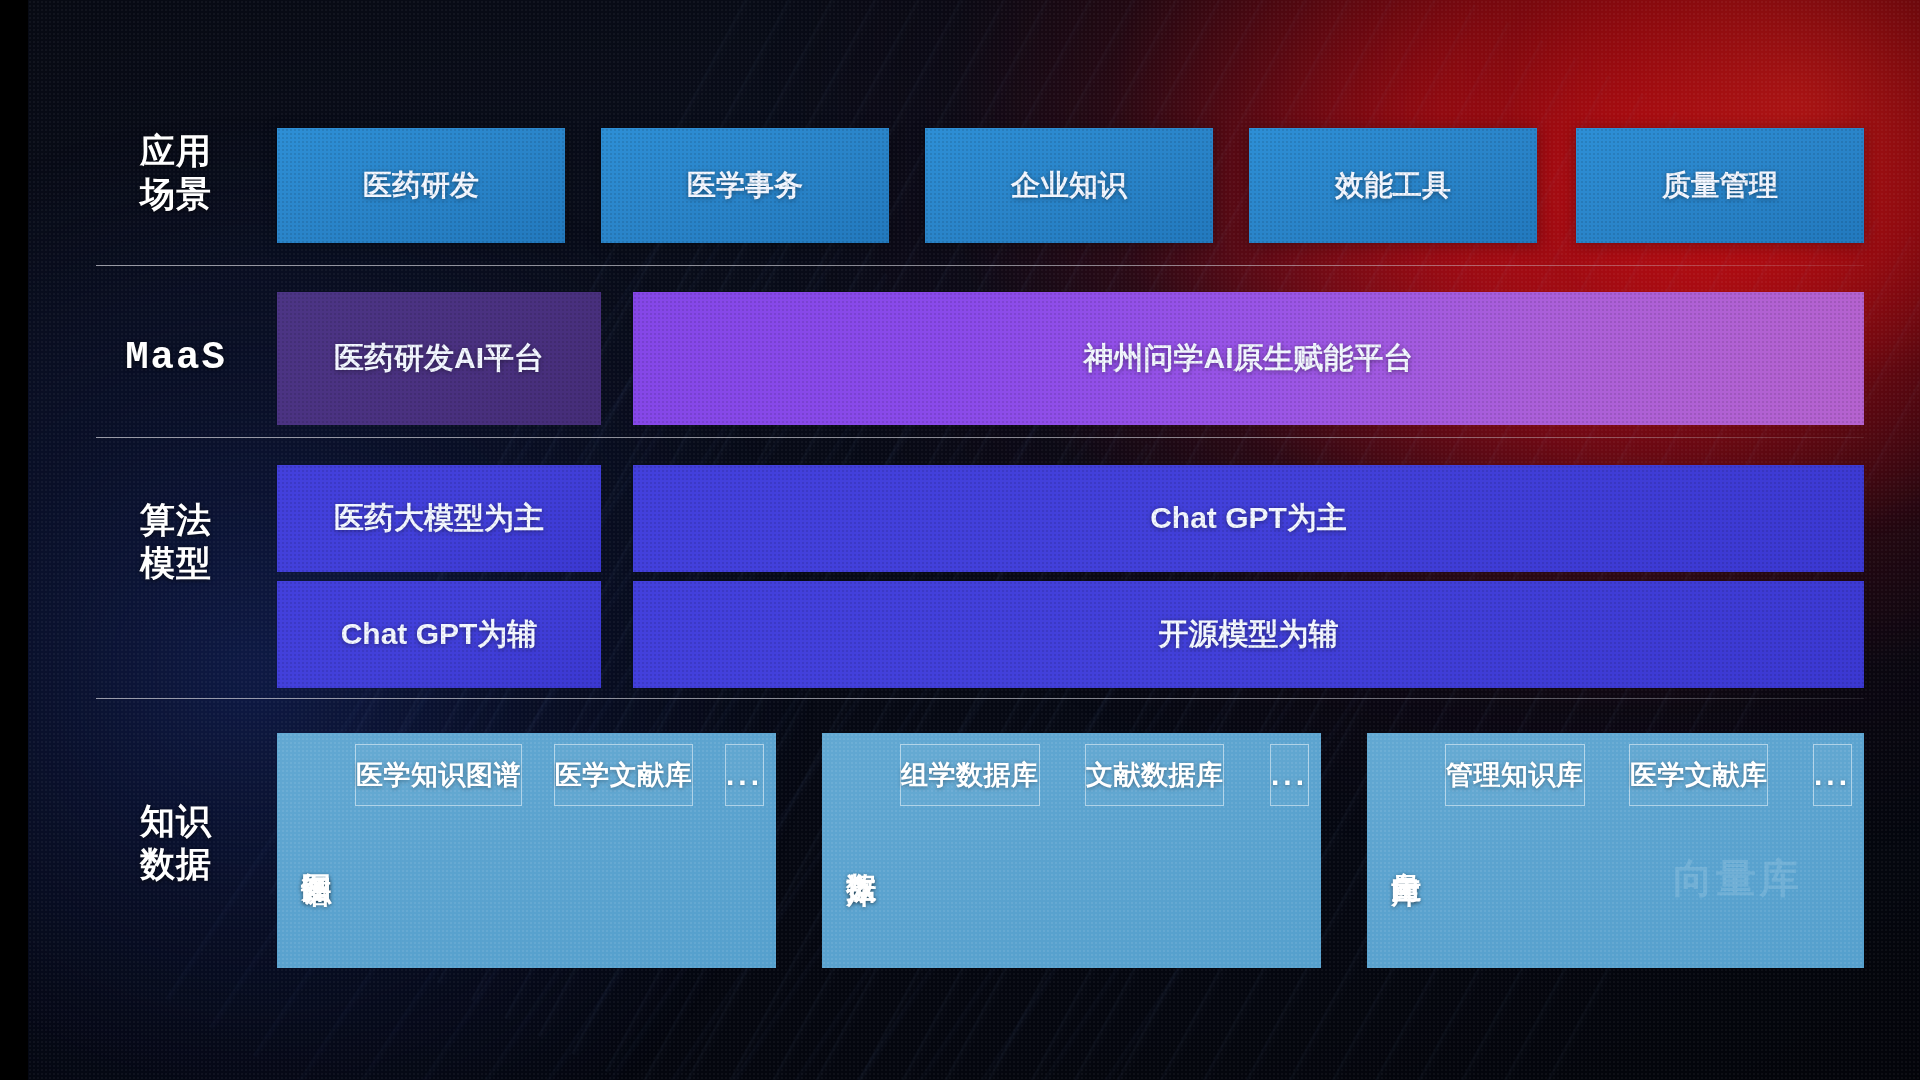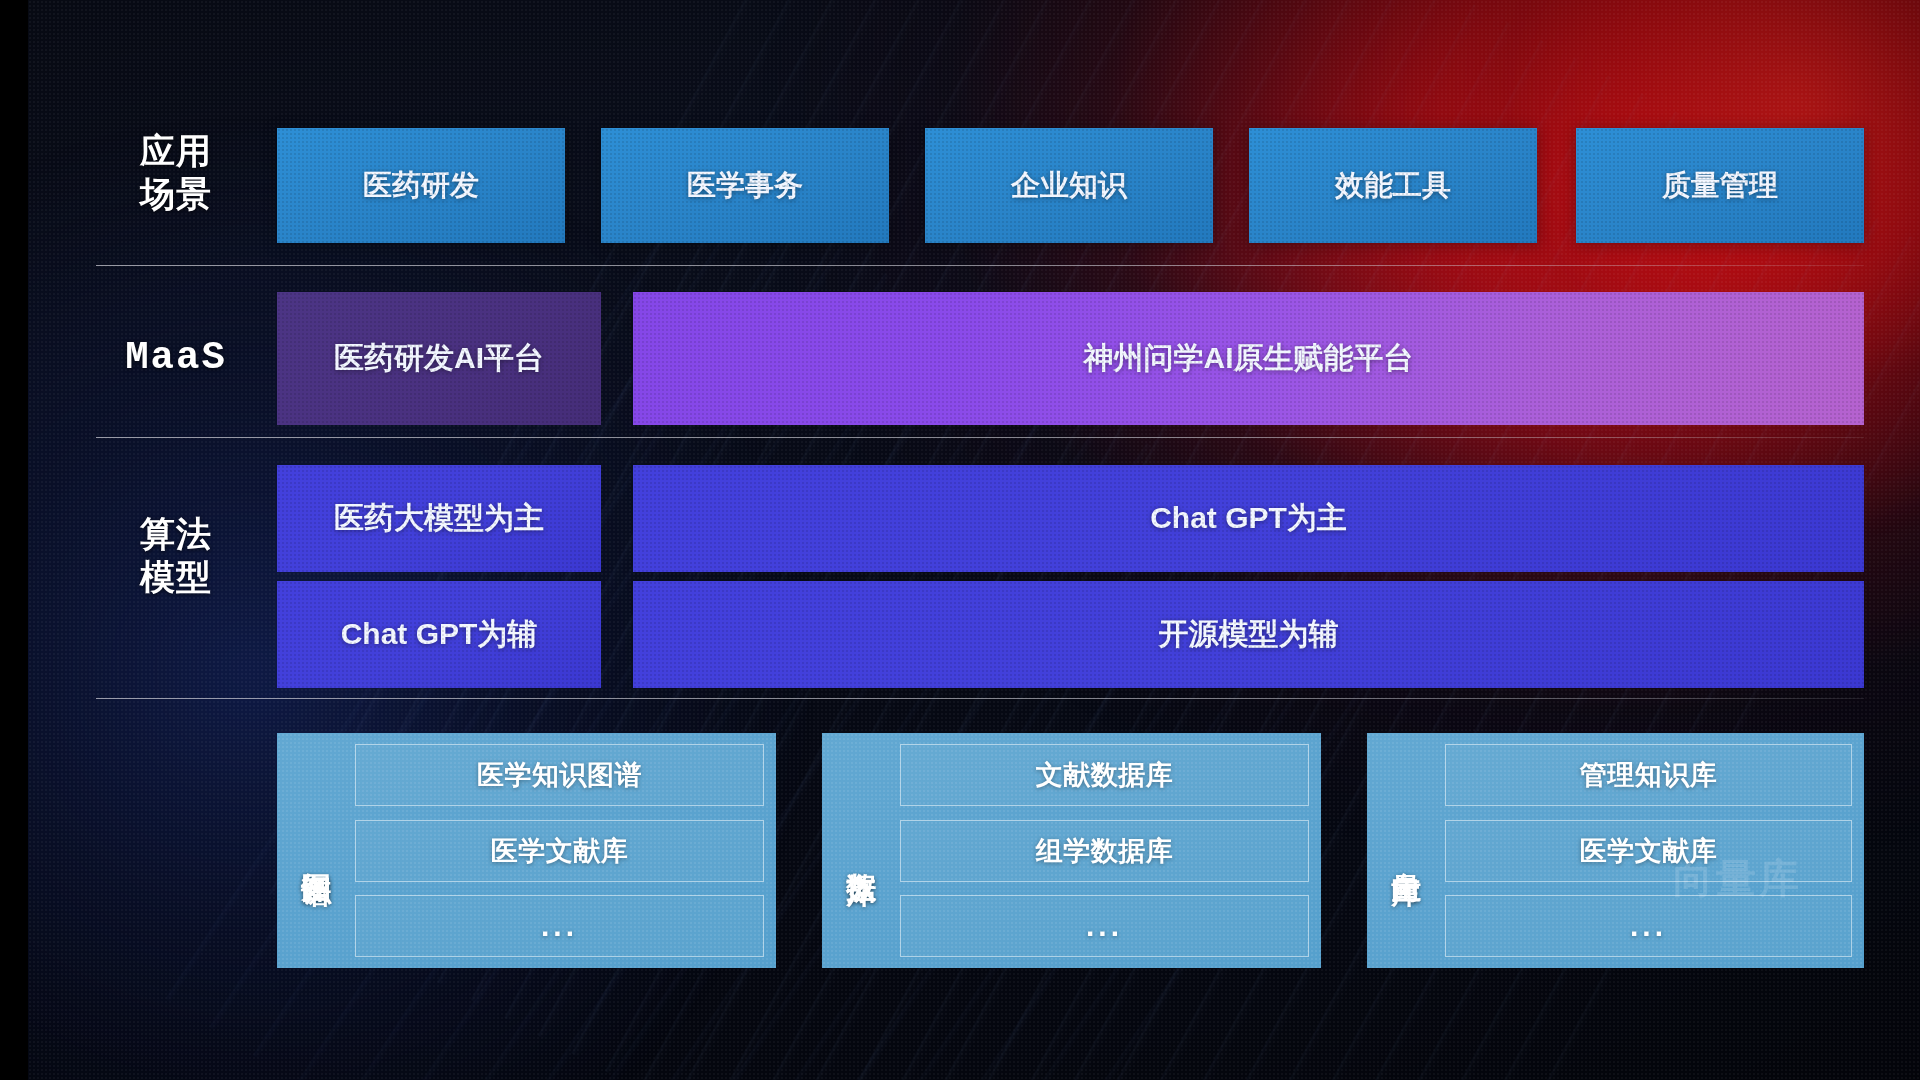--- a/index.html
+++ b/index.html
@@ -243,21 +243,21 @@
     letter-spacing: 1px;
     writing-mode: vertical-rl;
     text-orientation: upright;
     text-shadow: 0 1px 4px rgba(0,0,0,0.35);
     position: relative;
     z-index: 2;
   }
   .kgroup-items {
     flex: 1 1 auto;
     display: flex;
-    flex-direction: column;
+    flex-direction: row;
     justify-content: space-between;
     position: relative;
     z-index: 2;
   }
   .kitem {
     height: 62px;
     border: 1px solid rgba(255,255,255,0.50);
     display: flex;
     align-items: center;
     justify-content: center;
@@ -326,54 +326,56 @@
 
     <div class="card maas-left" style="left:249px; width:324px;">
       <span>医药研发AI平台</span>
     </div>
     <div class="card maas-right" style="left:605px; width:1231px;">
       <span>神州问学AI原生赋能平台</span>
     </div>
 
     <div class="row-divider" style="top:437px;"></div>
 
-    <div class="row-label cn" style="top:513px;">算法
+    <div class="row-label cn" style="top:499px;">算法
 模型</div>
 
     <div class="card algo r1" style="left:249px; width:324px;">
       <span>医药大模型为主</span>
     </div>
     <div class="card algo r1" style="left:605px; width:1231px;">
       <span>Chat GPT为主</span>
     </div>
 
     <div class="card algo r2" style="left:249px; width:324px;">
       <span>Chat GPT为辅</span>
     </div>
     <div class="card algo r2" style="left:605px; width:1231px;">
       <span>开源模型为辅</span>
     </div>
 
     <div class="row-divider" style="top:698px;"></div>
 
+    <div class="row-label cn" style="top:800px;">知识
+数据</div>
 
     <div class="kgroup" style="left:249px; width:499px;">
       <div class="kgroup-title">知识图谱</div>
       <div class="kgroup-items">
         <div class="kitem">医学知识图谱</div>
         <div class="kitem">医学文献库</div>
         <div class="kitem ellipsis">...</div>
       </div>
     </div>
 
     <div class="kgroup" style="left:794px; width:499px;">
       <div class="kgroup-title">数据库</div>
       <div class="kgroup-items">
+        <div class="kitem">组学数据库</div>
         <div class="kitem">文献数据库</div>
-        <div class="kitem">组学数据库</div>
         <div class="kitem ellipsis">...</div>
       </div>
     </div>
 
     <div class="kgroup" style="left:1339px; width:497px;">
       <div class="watermark">向量库</div>
       <div class="kgroup-title">向量库</div>
       <div class="kgroup-items">
         <div class="kitem">管理知识库</div>
         <div class="kitem">医学文献库</div>

